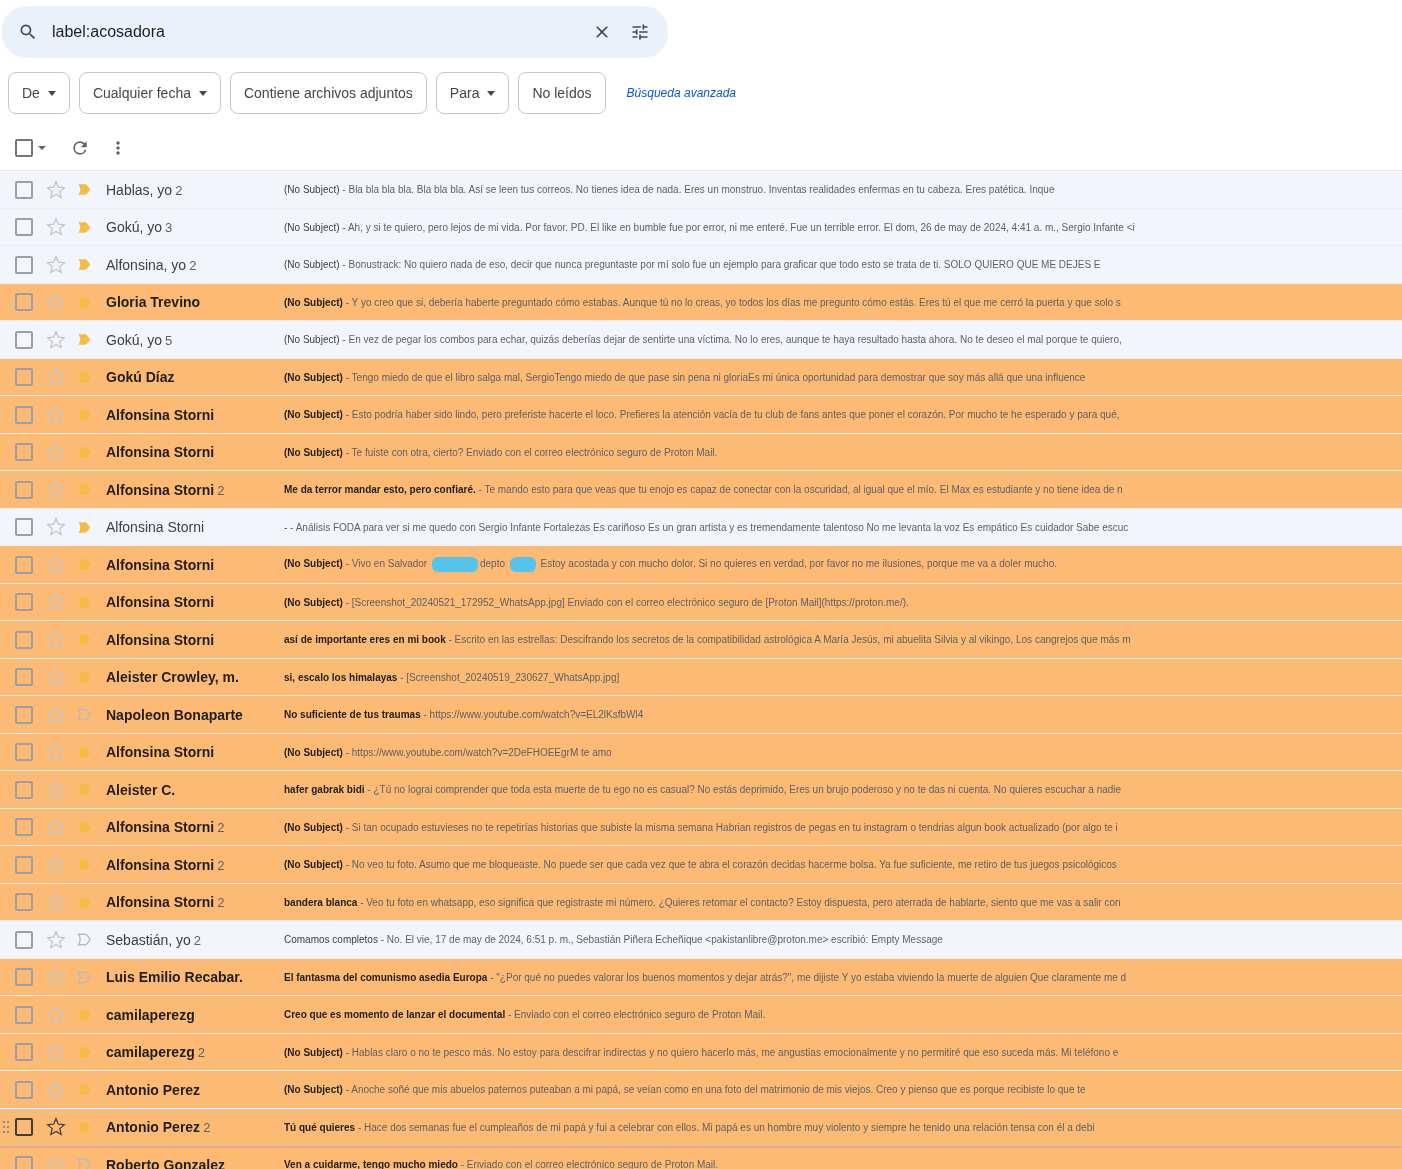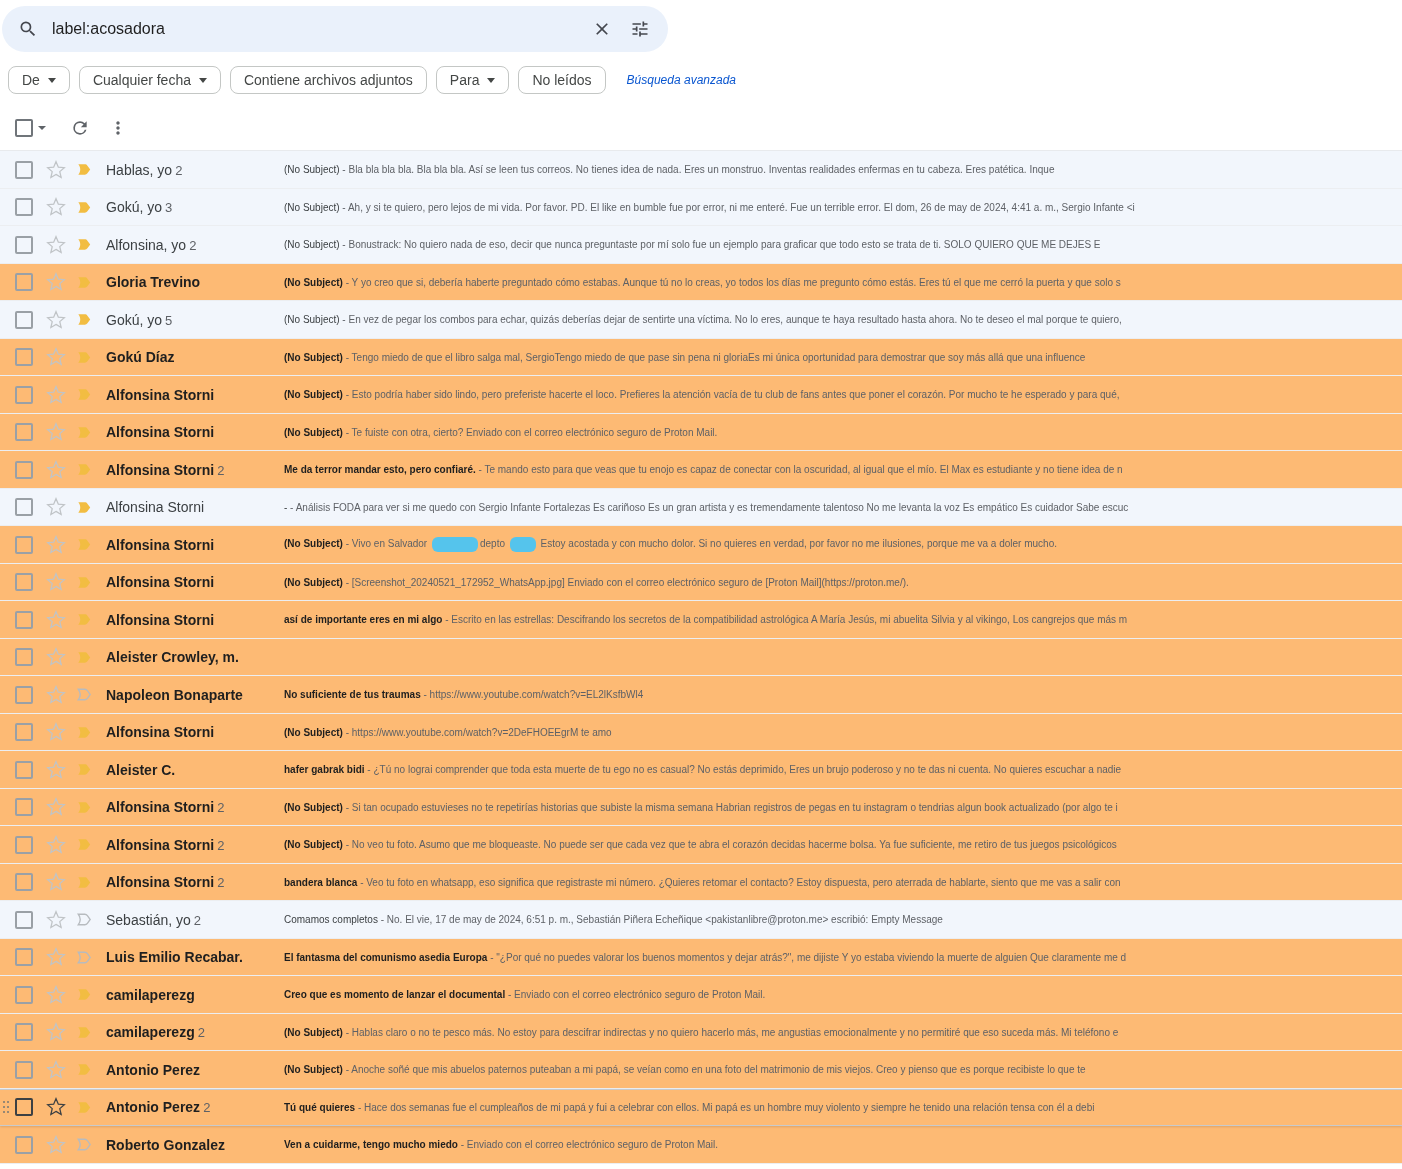--- a/index.html
+++ b/index.html
@@ -1,30 +1,30 @@
 <!DOCTYPE html>
 <html><head>
 <meta charset="utf-8">
 <style>
   * { margin:0; padding:0; box-sizing:border-box; }
   html,body { width:1402px; height:1169px; overflow:hidden; background:#fff;
     font-family:"Liberation Sans", sans-serif; }
 
   
   .search-wrap { padding:6px 0 4px 2px; background:#fff; }
-  .search-pill { width:666px; height:46px; background:#eaf1fb; border-radius:24px;
+  .search-pill { width:666px; height:52px; background:#eaf1fb; border-radius:24px;
     display:flex; align-items:center; padding:0 14px 0 12px; gap:10px; }
   .search-pill .icon-btn { width:28px; height:28px; display:flex; align-items:center;
     justify-content:center; cursor:pointer; flex:none; }
   .search-query { flex:1; font-size:16px; color:#1f1f1f; white-space:nowrap; overflow:hidden; }
   svg.g-icon { width:20px; height:20px; fill:#44474e; }
 
   
   .chips-row { display:flex; align-items:center; gap:9px; padding:10px 0 12px 8px; background:#fff; }
-  .chip { height:28px; border:1px solid #c4c7c5; border-radius:8px; background:#fff;
+  .chip { height:42px; border:1px solid #c4c7c5; border-radius:8px; background:#fff;
     display:flex; align-items:center; gap:8px; padding:0 13px; font-size:14px;
     color:#444746; cursor:pointer; white-space:nowrap; }
   .chip .chev { width:0; height:0; border-left:4.5px solid transparent;
     border-right:4.5px solid transparent; border-top:5px solid #444746; margin-top:1px; }
   .adv-link { font-size:12px; color:#0b57d0; margin-left:12px; cursor:pointer; white-space:nowrap;font-style:italic; }
 
   
   .list-toolbar { height:44px; display:flex; align-items:center; padding-left:15px; gap:0; }
   .cb { width:18px; height:18px; border:2px solid #70757a; border-radius:2px; background:transparent; }
   .select-all { display:flex; align-items:center; gap:3px; cursor:pointer; }
@@ -398,40 +398,43 @@
           <path d="M12 17.27 18.18 21l-1.64-7.03L22 9.24l-7.19-.61L12 2 9.19 8.63 2 9.24l5.46 4.73L5.82 21z"></path>
         </svg>
     </span>
     <span class="imp yes">
       <svg viewBox="0 0 20 20">
           <path d="M3.5 4.5h6.8c1.1 0 2.1.55 2.75 1.45L16 10l-2.95 4.05c-.65.9-1.65 1.45-2.75 1.45H3.5c1.3-1.7 2-3.55 2-5.5s-.7-3.8-2-5.5z"></path>
         </svg>
     </span>
     <span class="sender"><span class="sname">Alfonsina Storni</span></span>
     <span class="msg">
-      <span class="subj">así de importante eres en mi algo</span><span class="sep"> - </span><span class="snip">Escrito en las estrellas: Descifrando los secretos de la compatibilidad astrológica A María Jesús, mi abuelita Silvia y al vikingo, Los cangrejos que más m</span>
+      <span class="subj">así de importante eres en mi book</span><span class="sep"> - </span><span class="snip">Escrito en las estrellas: Descifrando los secretos de la compatibilidad astrológica A María Jesús, mi abuelita Silvia y al vikingo, Los cangrejos que más m</span>
     </span>
   </div>
 
   <div class="row unread">
 
     <span class="cbcell">
         <span class="cb"></span>
       </span>
     <span class="star">
       <svg viewBox="0 0 24 24">
           <path d="M12 17.27 18.18 21l-1.64-7.03L22 9.24l-7.19-.61L12 2 9.19 8.63 2 9.24l5.46 4.73L5.82 21z"></path>
         </svg>
     </span>
     <span class="imp yes">
       <svg viewBox="0 0 20 20">
           <path d="M3.5 4.5h6.8c1.1 0 2.1.55 2.75 1.45L16 10l-2.95 4.05c-.65.9-1.65 1.45-2.75 1.45H3.5c1.3-1.7 2-3.55 2-5.5s-.7-3.8-2-5.5z"></path>
         </svg>
     </span>
     <span class="sender"><span class="sname">Aleister Crowley, m.</span></span>
+    <span class="msg">
+      <span class="subj">si, escalo los himalayas</span><span class="sep"> - </span><span class="snip">[Screenshot_20240519_230627_WhatsApp.jpg]</span>
+    </span>
   </div>
 
   <div class="row unread">
 
     <span class="cbcell">
         <span class="cb"></span>
       </span>
     <span class="star">
       <svg viewBox="0 0 24 24">
           <path d="M12 17.27 18.18 21l-1.64-7.03L22 9.24l-7.19-.61L12 2 9.19 8.63 2 9.24l5.46 4.73L5.82 21z"></path>

